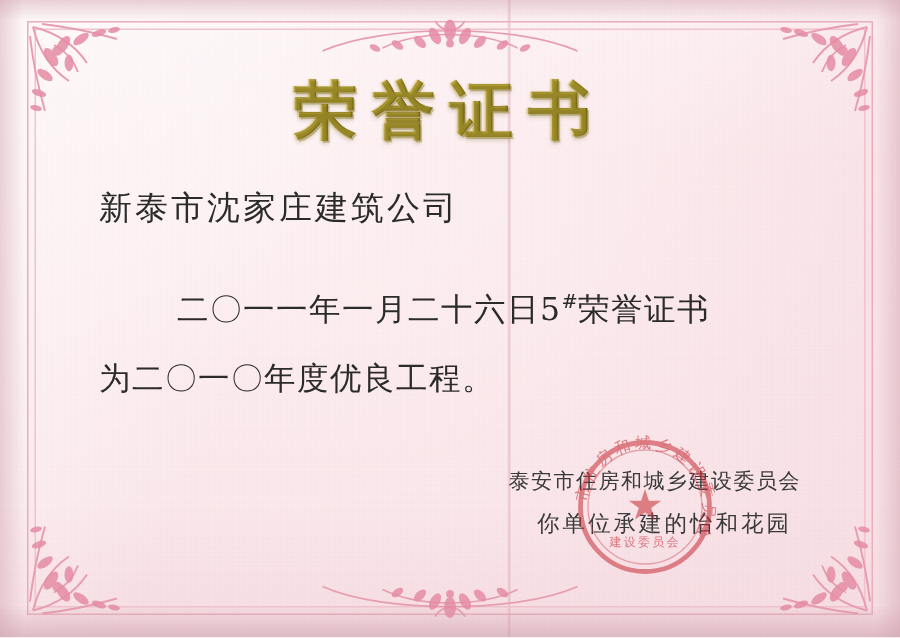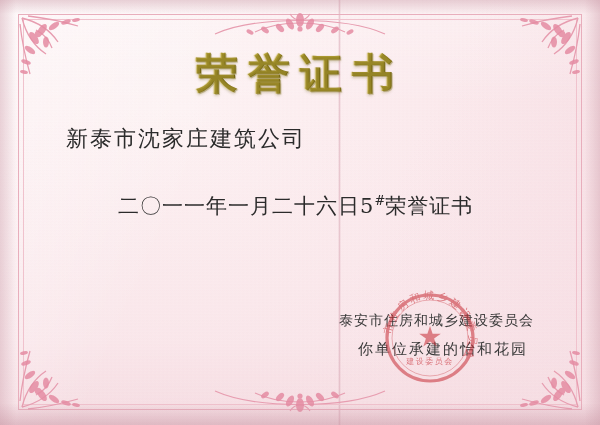--- a/index.html
+++ b/index.html
@@ -351,20 +351,21 @@
       <circle cx="105" cy="21" r="2.6"></circle>
     </g>
   </svg>
 
   <div class="title">荣誉证书</div>
 
   <div class="recipient">新泰市沈家庄建筑公司</div>
 
   <div class="body-line-1"><span>二〇一一年一月二十六日</span><span>5</span><span class="sup-mark">#</span><span>荣誉证书</span></div>
 
+  <div class="body-line-2">为二〇一〇年度优良工程。</div>
 
   <div class="issuer">泰安市住房和城乡建设委员会</div>
   <div class="issue-date">你单位承建的怡和花园</div>
 
   <svg class="seal" viewBox="0 0 104 104">
     <defs>
       <path id="sealArcPath" d="M 52,52 m -39,0 a 39,39 0 1,1 78,0 a 39,39 0 1,1 -78,0"></path>
     </defs>
     <circle cx="52" cy="52" r="43" fill="none" stroke="#c8313a" stroke-width="3.2" opacity="0.9"></circle>
     <circle cx="52" cy="52" r="38" fill="none" stroke="#c8313a" stroke-width="0.9" opacity="0.6"></circle>

